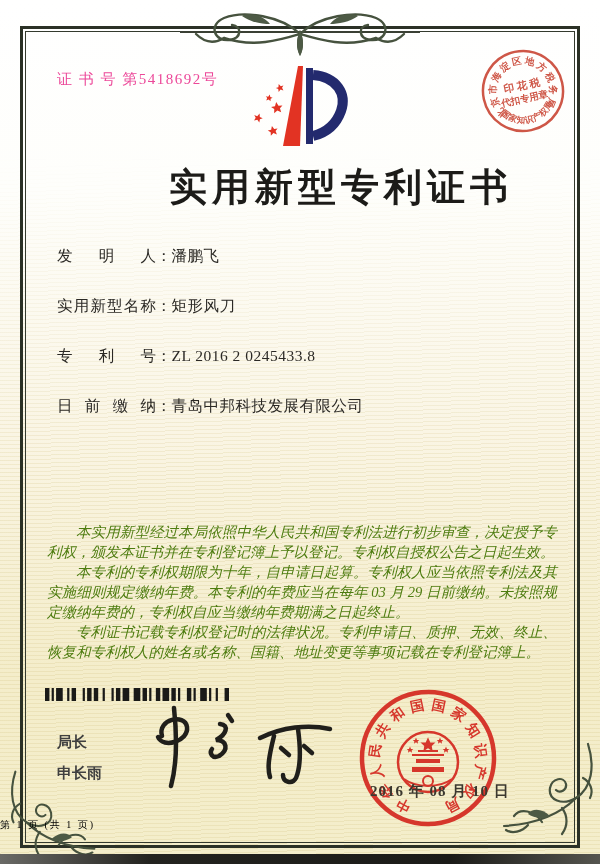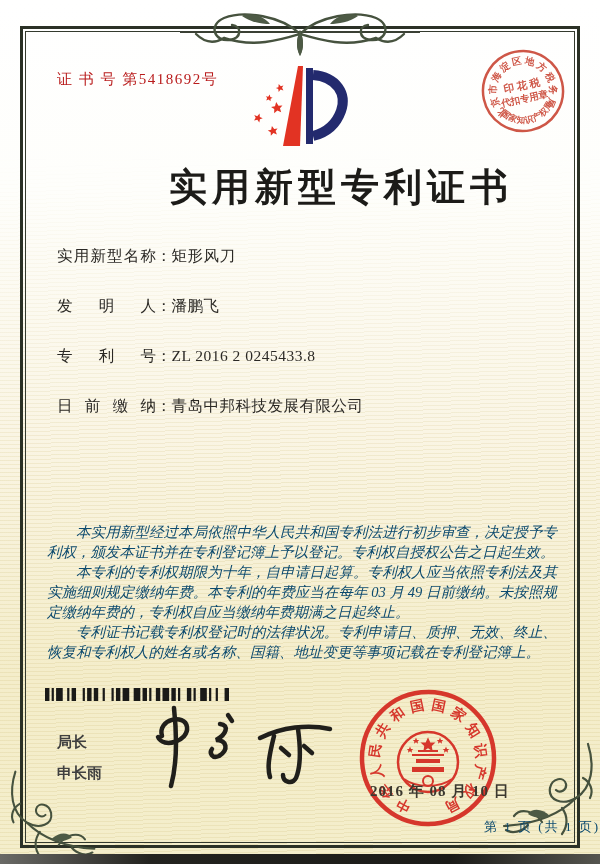--- a/index.html
+++ b/index.html
@@ -9,40 +9,40 @@
     background:linear-gradient(180deg,#ffffff 0%,#fefefb 22%,#faf5e4 50%,#f4edca 78%,#f4eecb 100%);
   }
   .texture{
     position:absolute;inset:0;pointer-events:none;
     background:repeating-linear-gradient(178deg, rgba(203,186,115,.20) 0 1px, rgba(255,255,255,0) 1px 4px);
     -webkit-mask-image:linear-gradient(180deg,transparent 18%,#000 55%);
     mask-image:linear-gradient(180deg,transparent 18%,#000 55%);
   }
   .frame{position:absolute;left:20px;top:26px;right:20px;bottom:16px;border:3px solid #2b3126;}
   .frame::after{content:"";position:absolute;inset:2px;border:1px solid #343a2e;}
-  .cert-no{position:absolute;left:57px;top:70px;font-size:15px;letter-spacing:1.5px;color:#b91c1c;}
+  .cert-no{position:absolute;left:57px;top:70px;font-size:15px;letter-spacing:1.5px;color:#ec4899;}
   .logo{position:absolute;left:237px;top:54px;width:126px;height:102px;}
   .title{position:absolute;left:0;top:162px;width:100%;text-align:center;
          font-size:38px;font-weight:bold;letter-spacing:5px;color:#1c1b18;padding-left:41px;}
   .fields{position:absolute;left:57px;top:246px;}
   .field{height:22px;margin-bottom:28px;font-size:15.5px;white-space:nowrap;color:#2b2925;}
   .flabel{display:inline-block;width:99px;text-align:justify;text-align-last:justify;vertical-align:bottom;}
   .fval{letter-spacing:.5px;}
   .body-text{position:absolute;left:47px;top:522px;width:510px;font-size:14.5px;line-height:20px;
-             text-align:justify;font-style:italic;color:#0c4a6e;}
+             text-align:justify;font-style:italic;color:#4d7c0f;}
   .body-text p{margin:0;text-indent:2em;}
   .barcode{position:absolute;left:45px;top:688px;width:184px;height:13px;}
   .signer{position:absolute;left:57px;top:726px;font-family:"Liberation Sans","DejaVu Sans",sans-serif;
           font-size:15px;font-weight:600;line-height:31px;color:#404040;}
   .signature{position:absolute;left:132px;top:696px;width:215px;height:100px;}
   .office-seal{position:absolute;left:352px;top:684px;width:152px;height:152px;opacity:.92;}
   .issue-date{position:absolute;left:370px;top:782px;font-size:15px;letter-spacing:1px;
               font-weight:bold;color:#3b382f;z-index:5;}
-  .footer{position:absolute;left:0;top:818px;width:100%;text-align:right;font-size:13px;
-          letter-spacing:2px;color:#0c4a6e;}
+  .footer{position:absolute;left:0;top:818px;width:100%;text-align:left;font-size:10px;
+          letter-spacing:2px;color:#000000;}
   .tax-stamp{position:absolute;left:472px;top:40px;width:102px;height:102px;
              transform:rotate(-12deg);opacity:.88;}
   .orn{position:absolute;pointer-events:none;}
   .orn-top{left:180px;top:4px;width:240px;height:54px;}
   .orn-br{left:498px;top:738px;width:100px;height:108px;}
   .orn-bl{left:6px;top:766px;width:94px;height:94px;}
   .scan-edge{position:absolute;left:0;right:0;bottom:0;height:10px;
              background:linear-gradient(90deg,#6a6a66,#23231f 25%,#1b1b18 75%,#55554f);}
   svg text{font-family:"Liberation Serif","DejaVu Serif",serif;}
 </style>
@@ -128,36 +128,36 @@
       </g>
     <text x="51" y="49" text-anchor="middle" font-size="10.5">印 花 税</text>
     <text x="51" y="62" text-anchor="middle" font-size="9.5">代扣专用章</text>
   </g>
 </svg>
 
 <div class="title">实用新型专利证书</div>
 
 <div class="fields">
   <div class="field">
+    <span class="flabel">发明人</span><span>：</span><span class="fval">潘鹏飞</span>
+  </div>
+  <div class="field">
     <span class="flabel">实用新型名称</span><span>：</span><span class="fval">矩形风刀</span>
-  </div>
-  <div class="field">
-    <span class="flabel">发明人</span><span>：</span><span class="fval">潘鹏飞</span>
   </div>
   <div class="field">
     <span class="flabel">专利号</span><span>：</span><span class="fval">ZL 2016 2 0245433.8</span>
   </div>
   <div class="field">
     <span class="flabel">日前缴纳</span><span>：</span><span class="fval">青岛中邦科技发展有限公司</span>
   </div>
 </div>
 
 <div class="body-text">
   <p>本实用新型经过本局依照中华人民共和国专利法进行初步审查，决定授予专利权，颁发本证书并在专利登记簿上予以登记。专利权自授权公告之日起生效。</p>
-  <p>本专利的专利权期限为十年，自申请日起算。专利权人应当依照专利法及其实施细则规定缴纳年费。本专利的年费应当在每年 03 月 49 日前缴纳。未按照规定缴纳年费的，专利权自应当缴纳年费期满之日起终止。</p>
+  <p>本专利的专利权期限为十年，自申请日起算。专利权人应当依照专利法及其实施细则规定缴纳年费。本专利的年费应当在每年 03 月 29 日前缴纳。未按照规定缴纳年费的，专利权自应当缴纳年费期满之日起终止。</p>
   <p>专利证书记载专利权登记时的法律状况。专利申请日、质押、无效、终止、恢复和专利权人的姓名或名称、国籍、地址变更等事项记载在专利登记簿上。</p>
 </div>
 
 <svg class="barcode" viewBox="0 0 83 13" preserveAspectRatio="none">
   <g id="bars" fill="#1a1a18">
       <rect x="0" y="0" width="2" height="13"></rect>
       <rect x="3" y="0" width="1" height="13"></rect>
       <rect x="5" y="0" width="3" height="13"></rect>
       <rect x="10" y="0" width="1" height="13"></rect>
       <rect x="12" y="0" width="2" height="13"></rect>

